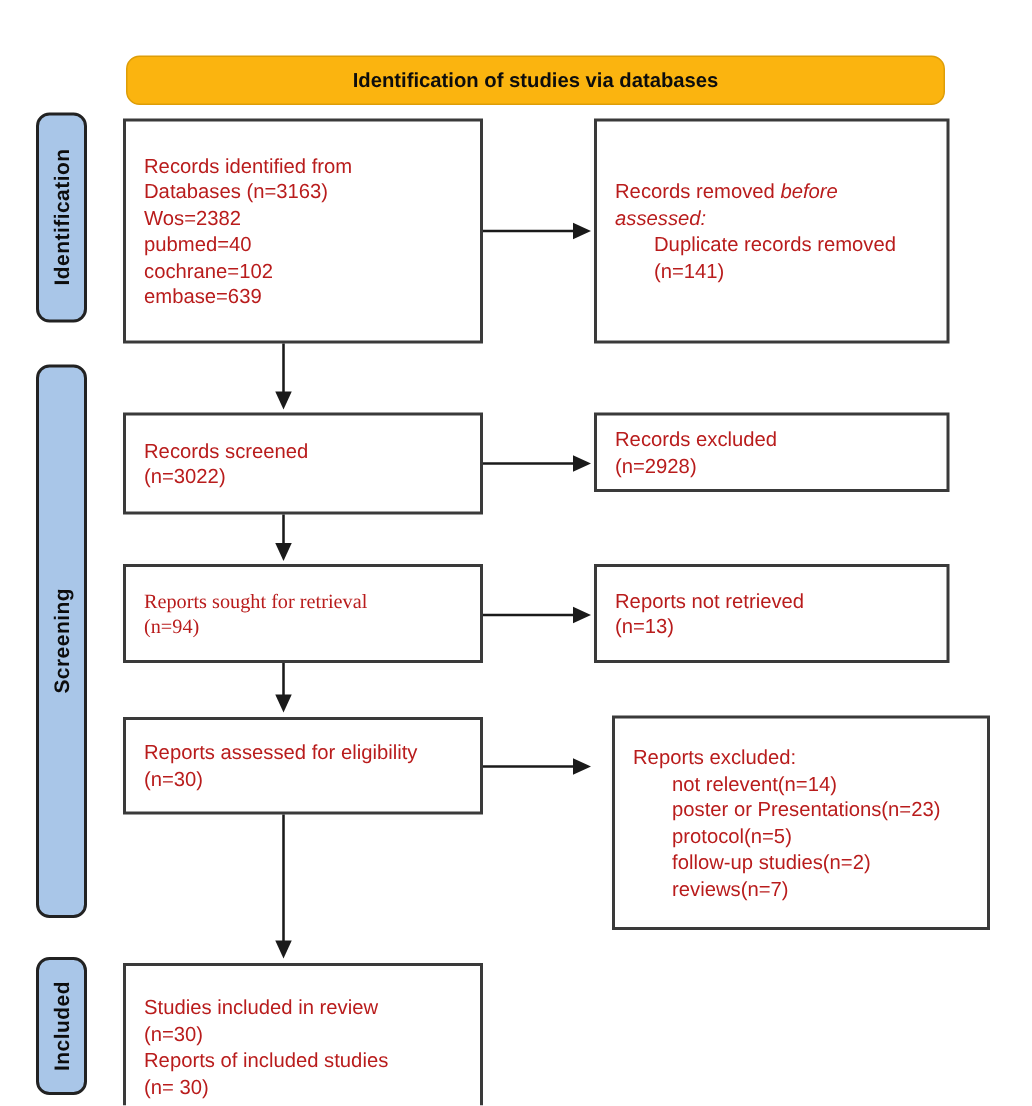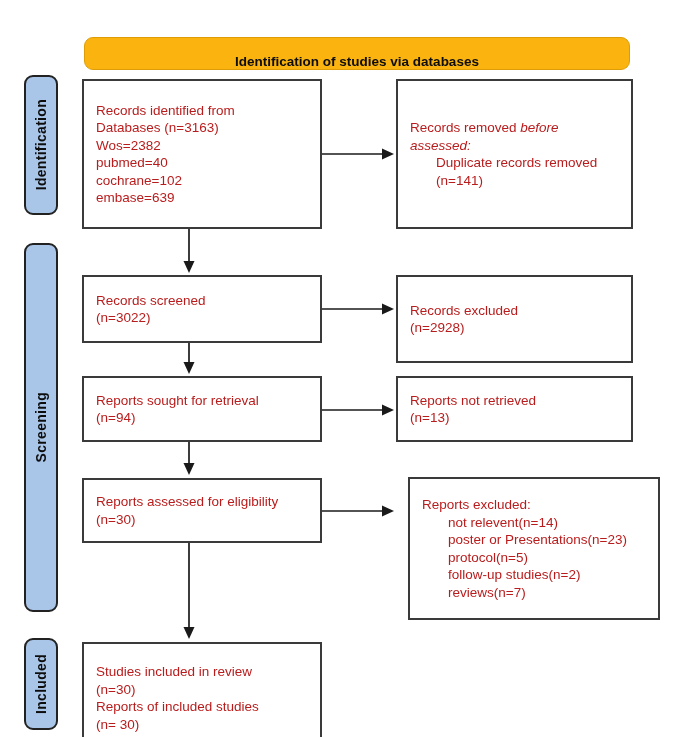--- a/index.html
+++ b/index.html
@@ -12,21 +12,21 @@
     color: #111111;
     overflow: hidden;
   }
   .banner {
     position: absolute;
     left: 84px; top: 37px; width: 546px; height: 33px;
     background: #FBB40F;
     border: 1.5px solid #DE9D07;
     border-radius: 9px;
     box-sizing: border-box;
-    display: flex; align-items: flex-end; justify-content: center;
+    display: flex; align-items: center; justify-content: center;
     font-size: 13.5px; font-weight: 700; color: #0d0d0d;
   }
   .stage {
     position: absolute;
     left: 24px; width: 34px;
     background: #A9C6E8;
     border: 2px solid #222222;
     border-radius: 9px;
     box-sizing: border-box;
     display: flex; align-items: center; justify-content: center;
@@ -88,26 +88,26 @@
     <span class="line"><span>Records removed </span><i>before</i></span>
     <span class="line"><i>assessed:</i></span>
     <span class="line indent">Duplicate records removed</span>
     <span class="line indent">(n=141)</span>
   </div>
 
   <div class="box" style="left:82px; top:275px; width:240px; height:68px;">
     <span class="line">Records screened</span>
     <span class="line">(n=3022)</span>
   </div>
-  <div class="box" style="left:396px; top:275px; width:237px; height:88px;">
+  <div class="box" style="left:396px; top:275px; width:237px; height:53px;">
     <span class="line">Records excluded</span>
     <span class="line">(n=2928)</span>
   </div>
 
-  <div class="box" style="left:82px; top:376px; width:240px; height:66px;">
+  <div class="box" style="left:82px; top:376px; width:240px; height:66px;font-family:Liberation Serif, serif;">
     <span class="line">Reports sought for retrieval</span>
     <span class="line">(n=94)</span>
   </div>
   <div class="box" style="left:396px; top:376px; width:237px; height:66px;">
     <span class="line">Reports not retrieved</span>
     <span class="line">(n=13)</span>
   </div>
 
   <div class="box" style="left:82px; top:478px; width:240px; height:65px;">
     <span class="line">Reports assessed for eligibility</span>

